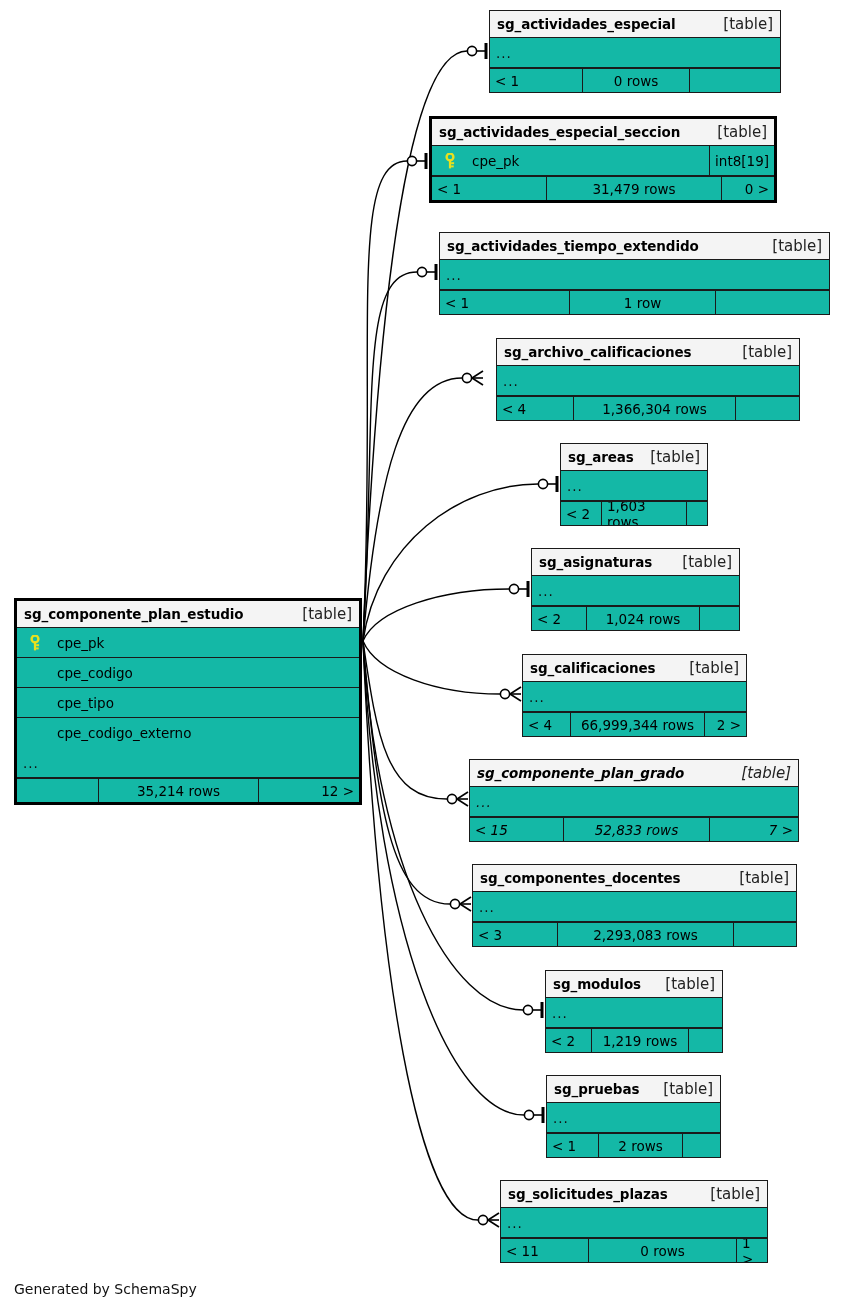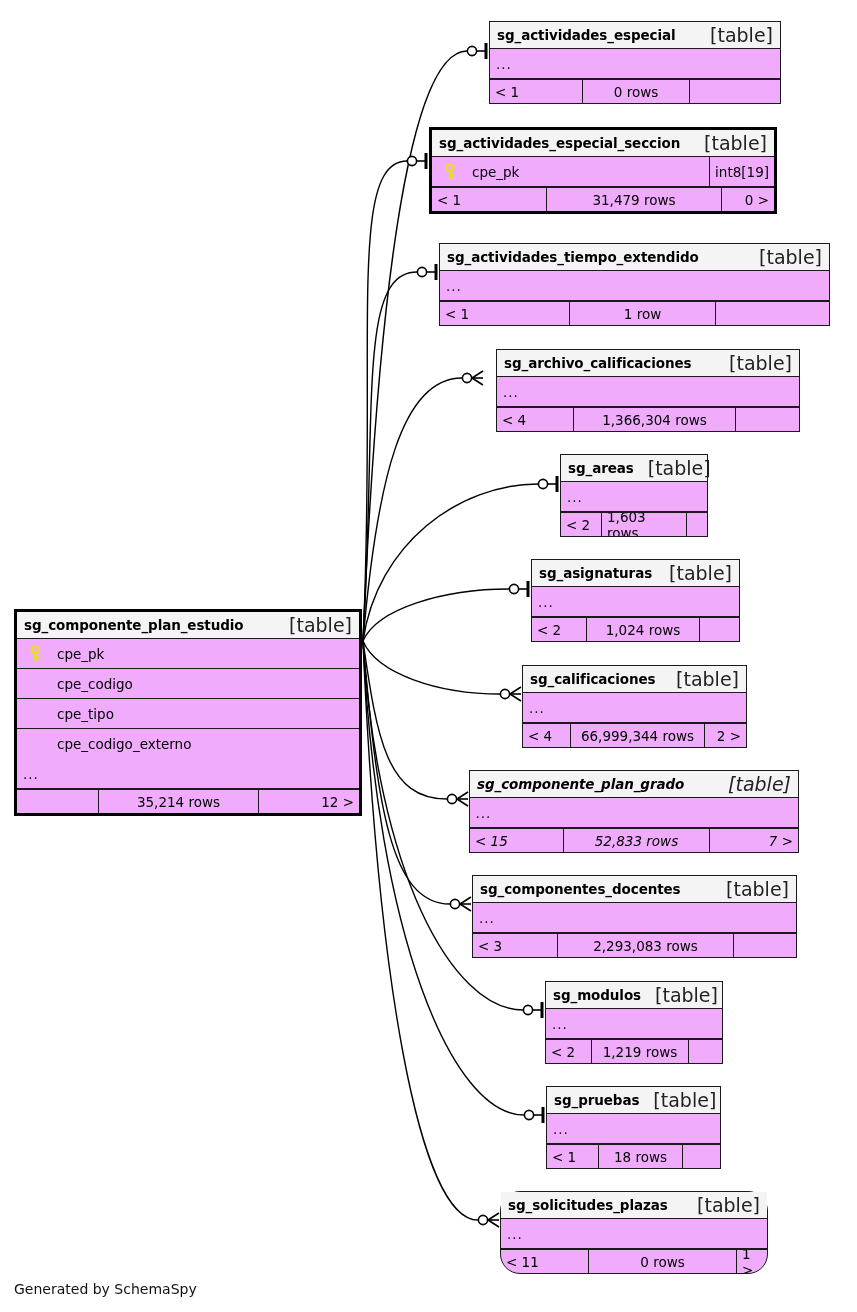--- a/index.html
+++ b/index.html
@@ -23,46 +23,45 @@
     left: 0;
     top: 0;
     width: 857px;
     height: 1312px;
     pointer-events: none;
   }
   .tbl {
     position: absolute;
     box-sizing: border-box;
     border: 1px solid #1a1a1a;
-    background: #f0abfc;
+    background: #14b8a6;
     font-size: 13.5px;
     color: #000000;
     z-index: 5;
-    margin-top: 11px;
   }
   .tbl.focus {
     border: 3px solid #000000;
   }
   .thead {
     box-sizing: border-box;
     background: #f4f4f4;
     border-bottom: 1px solid #1a1a1a;
     height: 27px;
     display: flex;
     align-items: center;
     padding: 0 7px;
     white-space: nowrap;
   }
   .tname {
     font-weight: bold;
     font-size: 13.5px;
     letter-spacing: -0.1px;
   }
   .ttag {
-    font-size: 19px;
+    font-size: 15px;
     color: #222;
     margin-left: auto;
     padding-left: 14px;
   }
   .trow {
     box-sizing: border-box;
     height: 30px;
     display: flex;
     align-items: center;
     border-bottom: 1px solid #1a1a1a;
@@ -372,25 +371,25 @@
       <div class="tbl" style="left: 546px; top: 1075px; width: 175px;">
         <div class="thead">
           <span class="tname">sg_pruebas</span>
           <span class="ttag">[table]</span>
         </div>
         <div class="trow">
           <span class="ellipsis">...</span>
         </div>
         <div class="tfoot">
           <div class="fcell left" style="width:52px">&lt; 1</div>
-          <div class="fcell mid" style="width:84px">18 rows</div>
-          <div class="fcell right" style="flex:1"></div>
-        </div>
-      </div>
-      <div class="tbl" style="left: 500px; top: 1180px; width: 268px; border-radius: 20px;">
+          <div class="fcell mid" style="width:84px">2 rows</div>
+          <div class="fcell right" style="flex:1"></div>
+        </div>
+      </div>
+      <div class="tbl" style="left: 500px; top: 1180px; width: 268px;">
         <div class="thead">
           <span class="tname">sg_solicitudes_plazas</span>
           <span class="ttag">[table]</span>
         </div>
         <div class="trow">
           <span class="ellipsis">...</span>
         </div>
         <div class="tfoot">
           <div class="fcell left" style="width:88px">&lt; 11</div>
           <div class="fcell mid" style="width:148px">0 rows</div>

